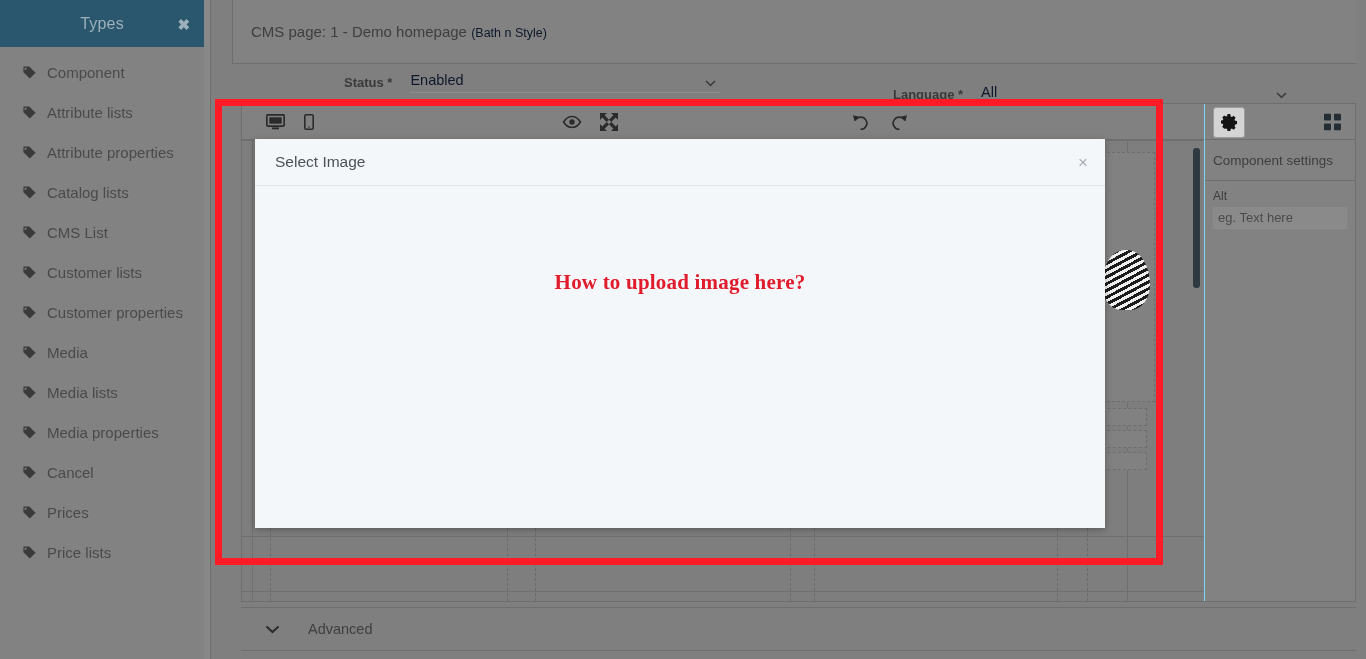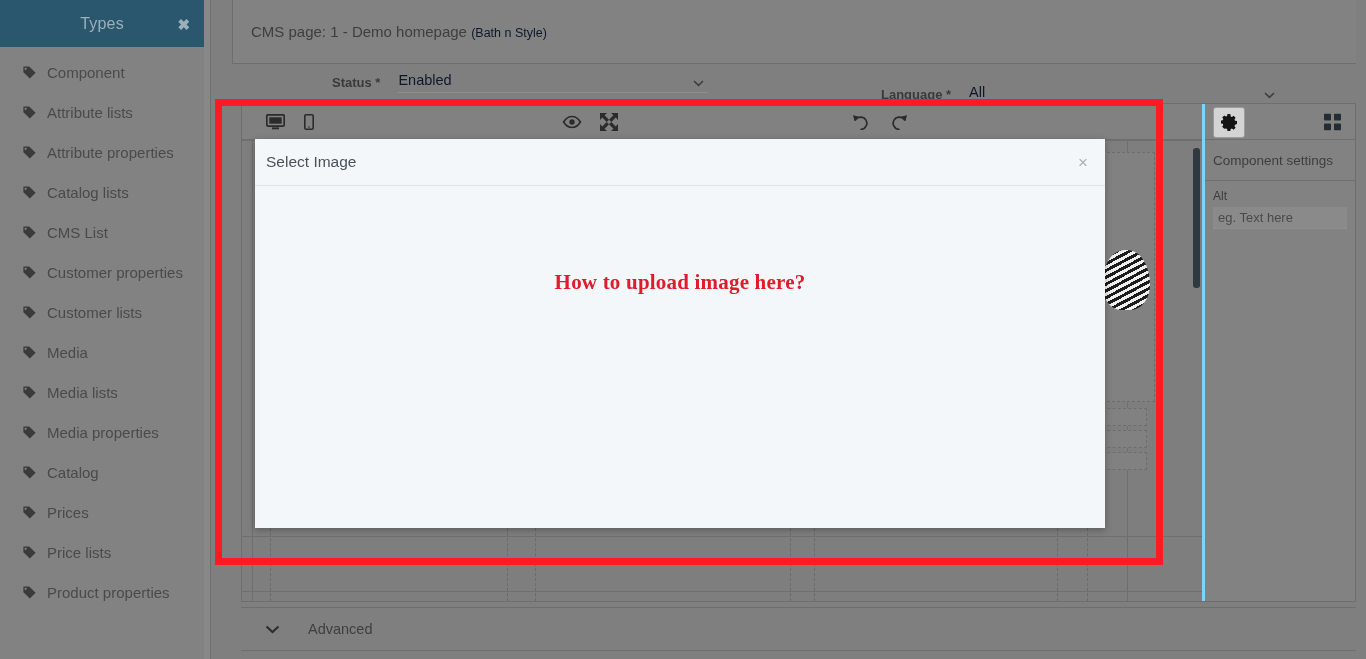--- a/index.html
+++ b/index.html
@@ -80,21 +80,21 @@
     min-width:95px;border-radius:3px 0 0 3px;padding:0 26px;
   }
   .btn-save-caret{
     background:#00695c;border:1px solid #00695c;border-left:1px solid #0d7a6c;
     border-radius:0 3px 3px 0;width:30px;padding:0;
     color:#9fc2bd;font-size:10px;
   }
 
   
   .form-row{
-    position:absolute;left:4px;top:63px;right:10px;height:38px;
+    position:absolute;left:16px;top:63px;right:10px;height:38px;
   }
   .fld{position:absolute;display:flex;align-items:flex-end;}
   .fld-label{
     font-size:13px;color:#3a3a3a;font-weight:bold;
     margin-right:18px;padding-bottom:3px;white-space:nowrap;
   }
   .fld-label.link{text-decoration:underline;}
   .fld-ctrl{
     border-bottom:1px solid #8e8e8e;
     position:relative;padding-bottom:3px;
@@ -136,21 +136,21 @@
   .ph-block{
     position:absolute;border:1px dashed #6d6d6d;background:#818181;
   }
   .scrollbar-v{
     position:absolute;width:7px;background:#2f3a40;border-radius:3px;
   }
 
   
   .settings-pane{
     position:absolute;right:0;top:0;width:150px;bottom:0;
-    border-left:3px solid #7dd3fc;background:#828282;margin-left:8px;
+    border-left:1px solid #7dd3fc;background:#828282;margin-left:8px;
   }
   .sp-toolbar{
     height:35px;border-bottom:1px solid #6e6e6e;position:relative;
   }
   .gear-btn{
     position:absolute;left:8px;top:3px;width:30px;height:29px;
     background:#d4d4d4;border:1px solid #9b9b9b;border-radius:3px;
     display:flex;align-items:center;justify-content:center;cursor:pointer;
   }
   .grid-btn{
@@ -184,21 +184,21 @@
   .modal{
     position:absolute;left:255px;top:139px;width:850px;height:389px;
     background:#f4f7fa;box-shadow:0 2px 7px rgba(0,0,0,.28);
     z-index:40;
   }
   .modal-head{
     height:46px;border-bottom:1px solid #dfe4e8;
     display:flex;align-items:center;position:relative;
   }
   .modal-title{
-    margin-left:11px;font-size:15.5px;color:#4a5159;
+    margin-left:20px;font-size:15.5px;color:#4a5159;
   }
   .modal-close{
     position:absolute;right:17px;top:50%;transform:translateY(-50%);
     color:#a9b0b6;font-size:17px;line-height:1;cursor:pointer;
   }
   .modal-body{
     position:absolute;left:0;right:0;top:47px;bottom:0;
     display:flex;align-items:flex-start;justify-content:center;
   }
   .annot-text{
@@ -258,34 +258,34 @@
         <svg class="tag-ico" viewBox="0 0 16 16">
             <path fill="#3b3b3b" d="M1.5 1.5h6.2l6.8 6.8-6.2 6.2-6.8-6.8V1.5zm2.3 1.4a1.2 1.2 0 100 2.4 1.2 1.2 0 000-2.4z"></path>
           </svg>
         <span class="side-label">CMS List</span>
       </div>
 
       <div class="side-item">
         <svg class="tag-ico" viewBox="0 0 16 16">
             <path fill="#3b3b3b" d="M1.5 1.5h6.2l6.8 6.8-6.2 6.2-6.8-6.8V1.5zm2.3 1.4a1.2 1.2 0 100 2.4 1.2 1.2 0 000-2.4z"></path>
           </svg>
+        <span class="side-label">Customer lists</span>
+      </div>
+
+      <div class="side-item">
+        <svg class="tag-ico" viewBox="0 0 16 16">
+            <path fill="#3b3b3b" d="M1.5 1.5h6.2l6.8 6.8-6.2 6.2-6.8-6.8V1.5zm2.3 1.4a1.2 1.2 0 100 2.4 1.2 1.2 0 000-2.4z"></path>
+          </svg>
         <span class="side-label">Customer properties</span>
       </div>
 
       <div class="side-item">
         <svg class="tag-ico" viewBox="0 0 16 16">
             <path fill="#3b3b3b" d="M1.5 1.5h6.2l6.8 6.8-6.2 6.2-6.8-6.8V1.5zm2.3 1.4a1.2 1.2 0 100 2.4 1.2 1.2 0 000-2.4z"></path>
           </svg>
-        <span class="side-label">Customer lists</span>
-      </div>
-
-      <div class="side-item">
-        <svg class="tag-ico" viewBox="0 0 16 16">
-            <path fill="#3b3b3b" d="M1.5 1.5h6.2l6.8 6.8-6.2 6.2-6.8-6.8V1.5zm2.3 1.4a1.2 1.2 0 100 2.4 1.2 1.2 0 000-2.4z"></path>
-          </svg>
         <span class="side-label">Media</span>
       </div>
 
       <div class="side-item">
         <svg class="tag-ico" viewBox="0 0 16 16">
             <path fill="#3b3b3b" d="M1.5 1.5h6.2l6.8 6.8-6.2 6.2-6.8-6.8V1.5zm2.3 1.4a1.2 1.2 0 100 2.4 1.2 1.2 0 000-2.4z"></path>
           </svg>
         <span class="side-label">Media lists</span>
       </div>
 
@@ -293,43 +293,37 @@
         <svg class="tag-ico" viewBox="0 0 16 16">
             <path fill="#3b3b3b" d="M1.5 1.5h6.2l6.8 6.8-6.2 6.2-6.8-6.8V1.5zm2.3 1.4a1.2 1.2 0 100 2.4 1.2 1.2 0 000-2.4z"></path>
           </svg>
         <span class="side-label">Media properties</span>
       </div>
 
       <div class="side-item">
         <svg class="tag-ico" viewBox="0 0 16 16">
             <path fill="#3b3b3b" d="M1.5 1.5h6.2l6.8 6.8-6.2 6.2-6.8-6.8V1.5zm2.3 1.4a1.2 1.2 0 100 2.4 1.2 1.2 0 000-2.4z"></path>
           </svg>
-        <span class="side-label">Catalog</span>
+        <span class="side-label">Cancel</span>
       </div>
 
       <div class="side-item">
         <svg class="tag-ico" viewBox="0 0 16 16">
             <path fill="#3b3b3b" d="M1.5 1.5h6.2l6.8 6.8-6.2 6.2-6.8-6.8V1.5zm2.3 1.4a1.2 1.2 0 100 2.4 1.2 1.2 0 000-2.4z"></path>
           </svg>
         <span class="side-label">Prices</span>
       </div>
 
       <div class="side-item">
         <svg class="tag-ico" viewBox="0 0 16 16">
             <path fill="#3b3b3b" d="M1.5 1.5h6.2l6.8 6.8-6.2 6.2-6.8-6.8V1.5zm2.3 1.4a1.2 1.2 0 100 2.4 1.2 1.2 0 000-2.4z"></path>
           </svg>
         <span class="side-label">Price lists</span>
       </div>
 
-      <div class="side-item">
-        <svg class="tag-ico" viewBox="0 0 16 16">
-            <path fill="#3b3b3b" d="M1.5 1.5h6.2l6.8 6.8-6.2 6.2-6.8-6.8V1.5zm2.3 1.4a1.2 1.2 0 100 2.4 1.2 1.2 0 000-2.4z"></path>
-          </svg>
-        <span class="side-label">Product properties</span>
-      </div>
 
 
       <div class="side-item">
 
         <span class="side-label"></span>
       </div>
 
     </div>
   </div>
   <div class="sidebar-edge"></div>

